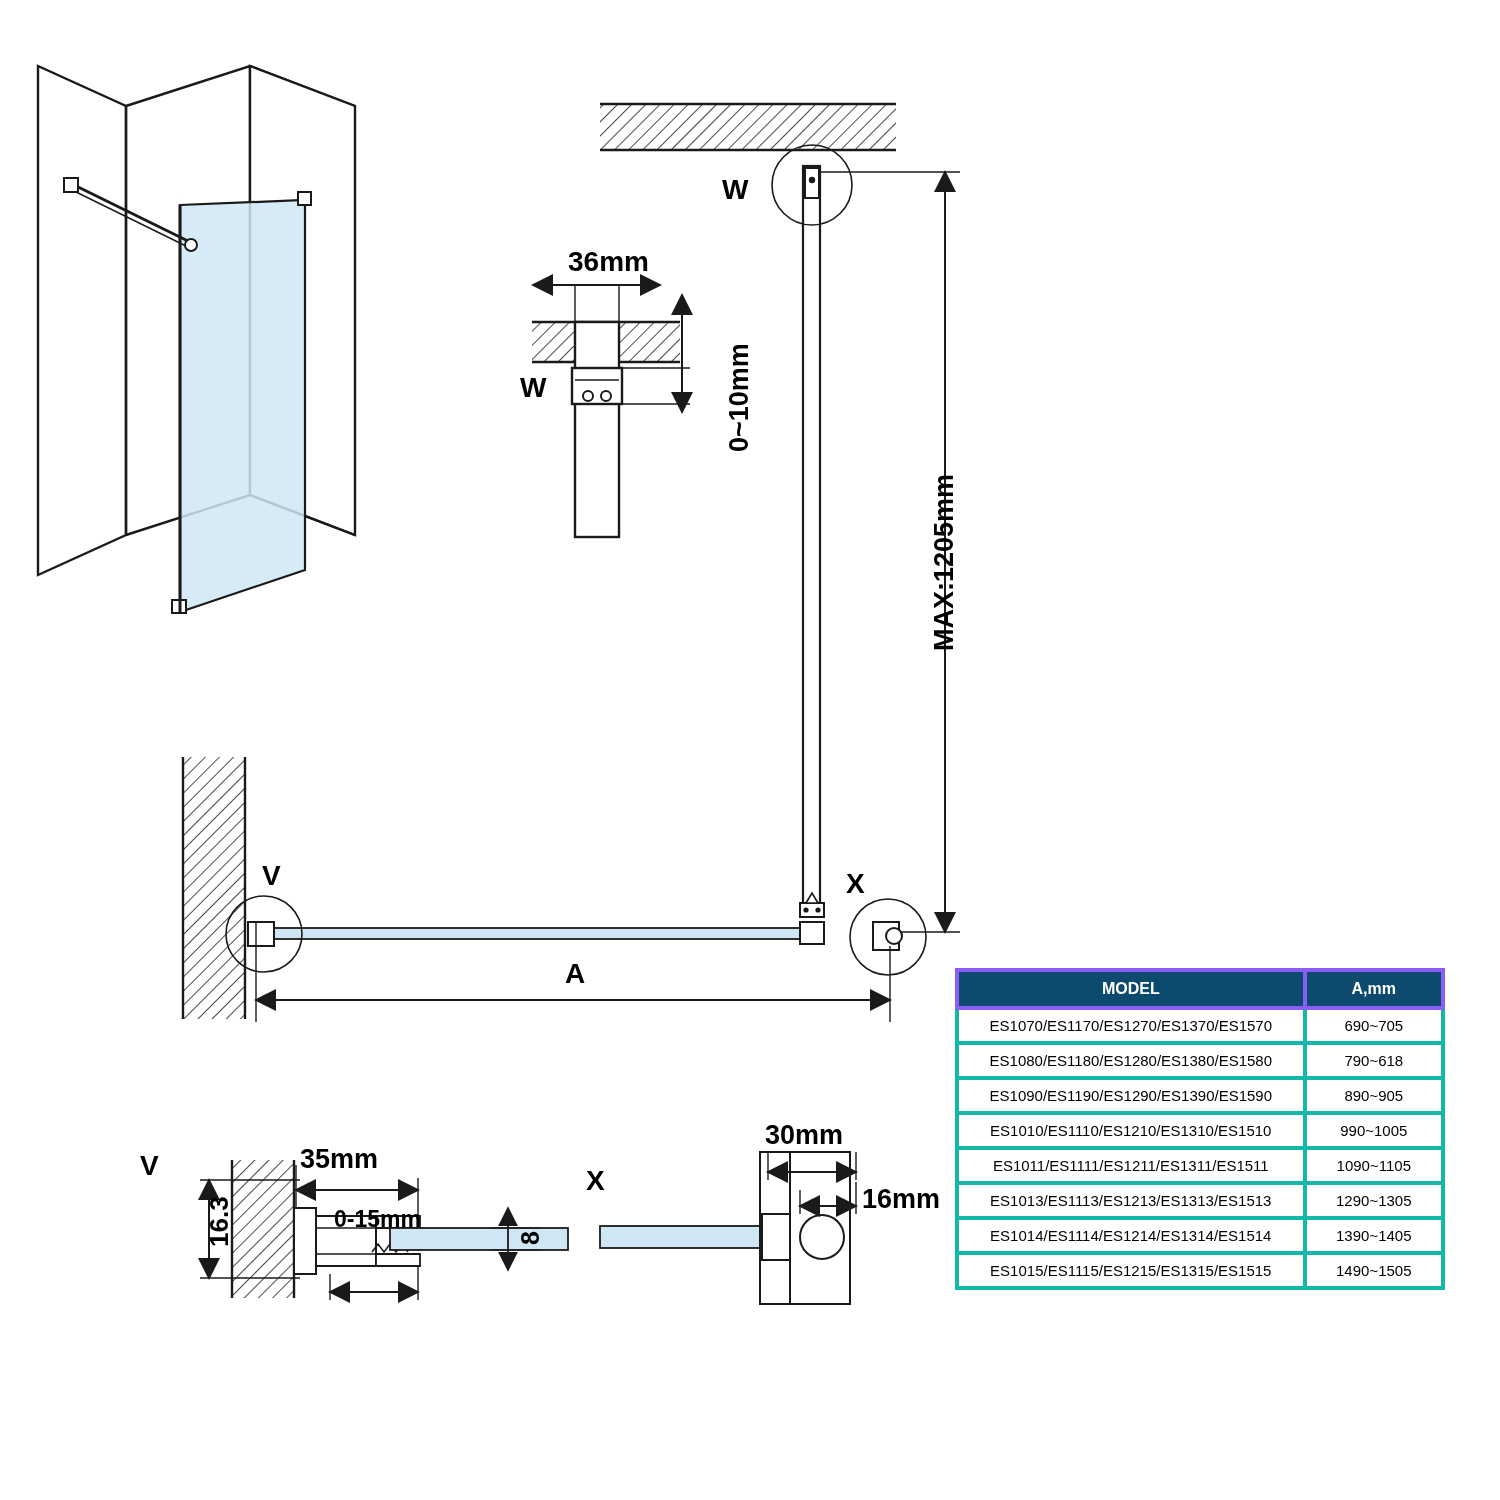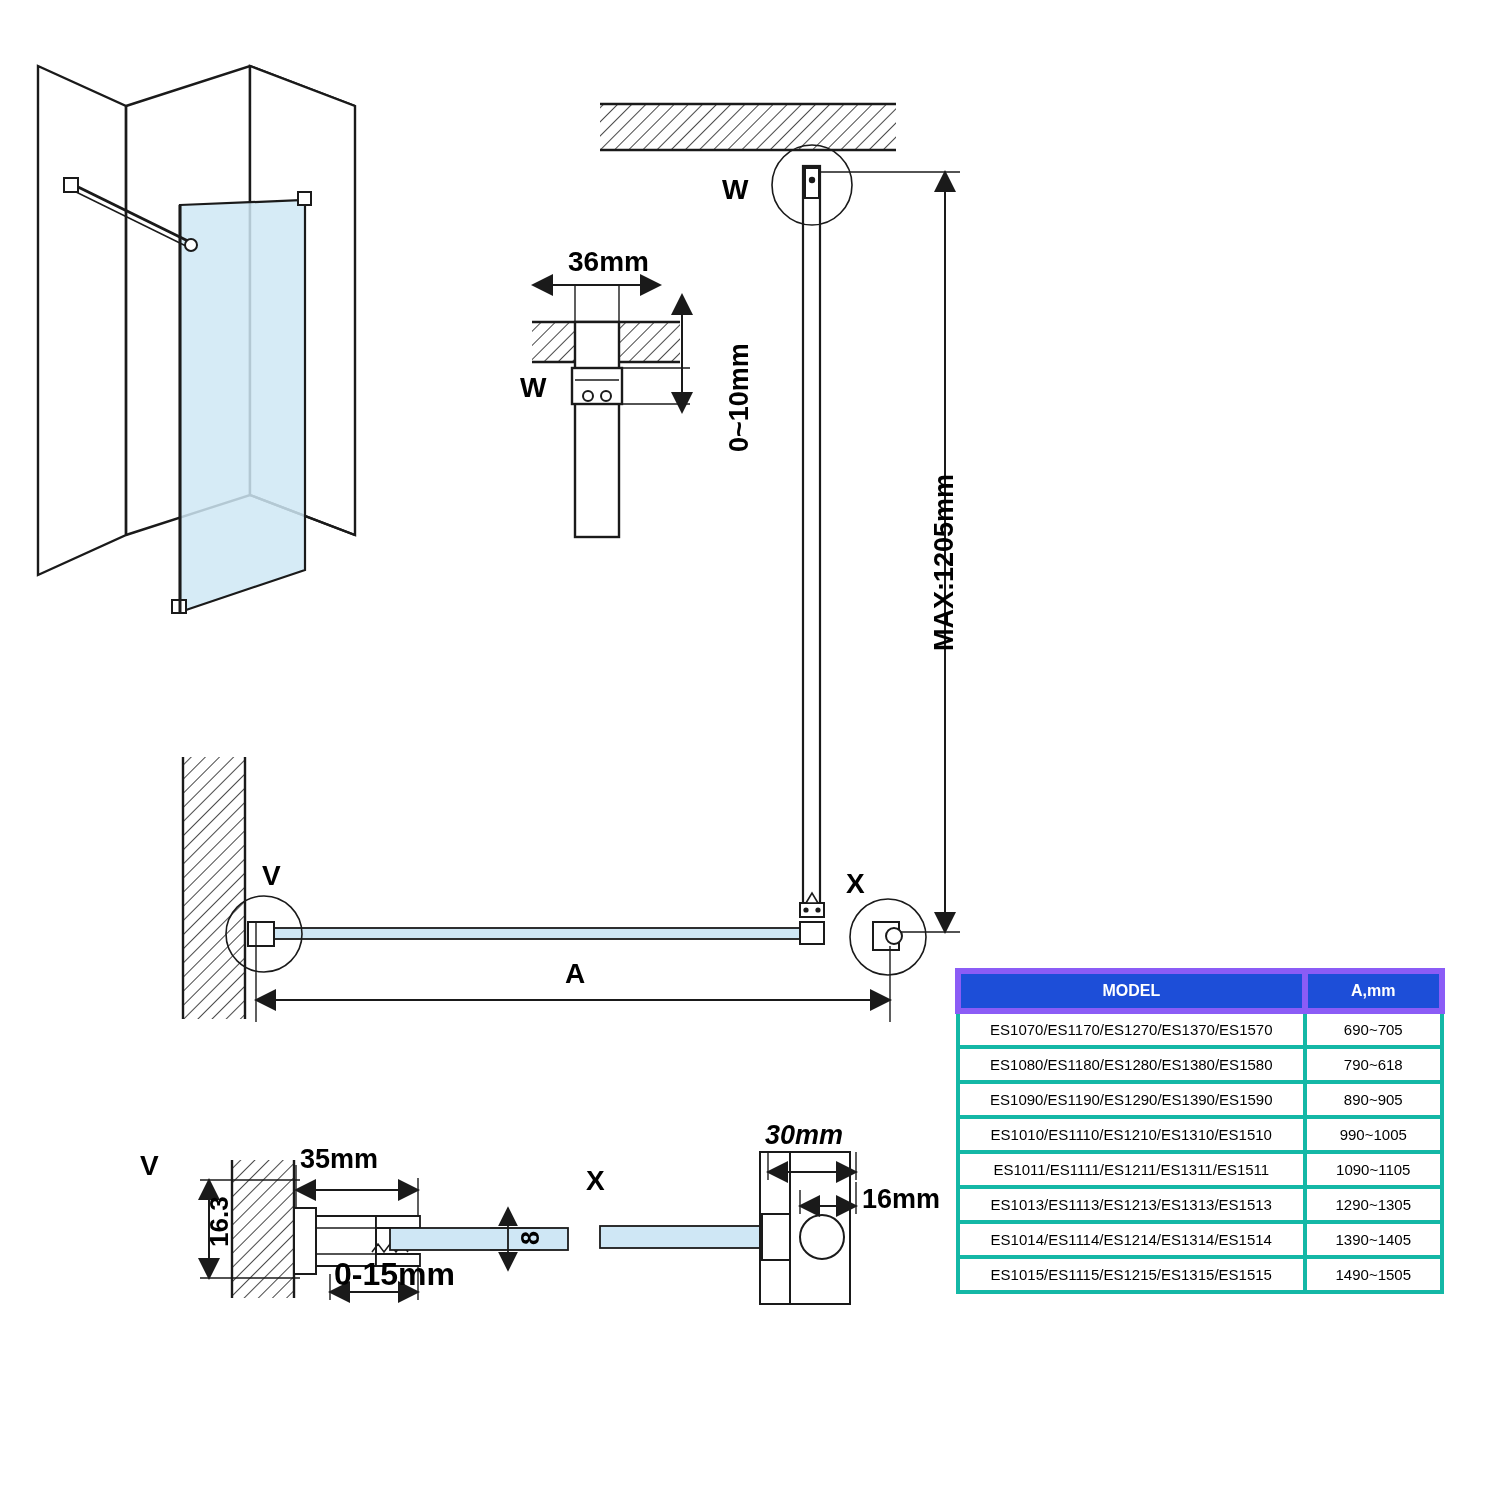--- a/index.html
+++ b/index.html
@@ -42,26 +42,26 @@
     position: absolute;
     left: 955px;
     top: 968px;
     width: 490px;
     border-collapse: collapse;
     font-family: "Liberation Sans", sans-serif;
     font-size: 15px;
     background: #fff;
   }
   #spec-table th {
-    background: #1d4ed8;
+    background: #0c4a6e;
     color: #ffffff;
     font-weight: bold;
     font-size: 16px;
     padding: 8px 0;
-    border: 6px solid #8b5cf6;
+    border: 4px solid #8b5cf6;
     text-align: center;
   }
   #spec-table td {
     border: 4px solid #14b8a6;
     padding: 7px 6px;
     text-align: center;
     color: #000;
     white-space: nowrap;
   }
   #spec-table td.model { width: 350px; }
@@ -256,25 +256,25 @@
   <div class="lbl" style="left:565px; top:960px; font-size:28px;">A</div>
 
   <div class="lbl" style="left:140px; top:1152px; font-size:28px;">V</div>
 
   <div class="lbl rot90" style="left:206px; top:1247px; font-size:26px;">16.3</div>
 
   <div class="lbl" style="left:300px; top:1146px; font-size:27px;">35mm</div>
 
   <div class="lbl rot90" style="left:518px; top:1245px; font-size:25px;">8</div>
 
-  <div class="lbl" style="left:334px; top:1258px; font-size:32px;">0-15mm</div>
+  <div class="lbl" style="left:334px; top:1208px; font-size:23px;">0-15mm</div>
 
   <div class="lbl" style="left:586px; top:1167px; font-size:28px;">X</div>
 
-  <div class="lbl" style="left:765px; top:1122px; font-size:27px;font-style:italic;">30mm</div>
+  <div class="lbl" style="left:765px; top:1122px; font-size:27px;">30mm</div>
 
   <div class="lbl" style="left:862px; top:1186px; font-size:27px;">16mm</div>
 
   <table id="spec-table">
     <thead>
       <tr>
         <th>MODEL</th>
         <th>A,mm</th>
       </tr>
     </thead>

